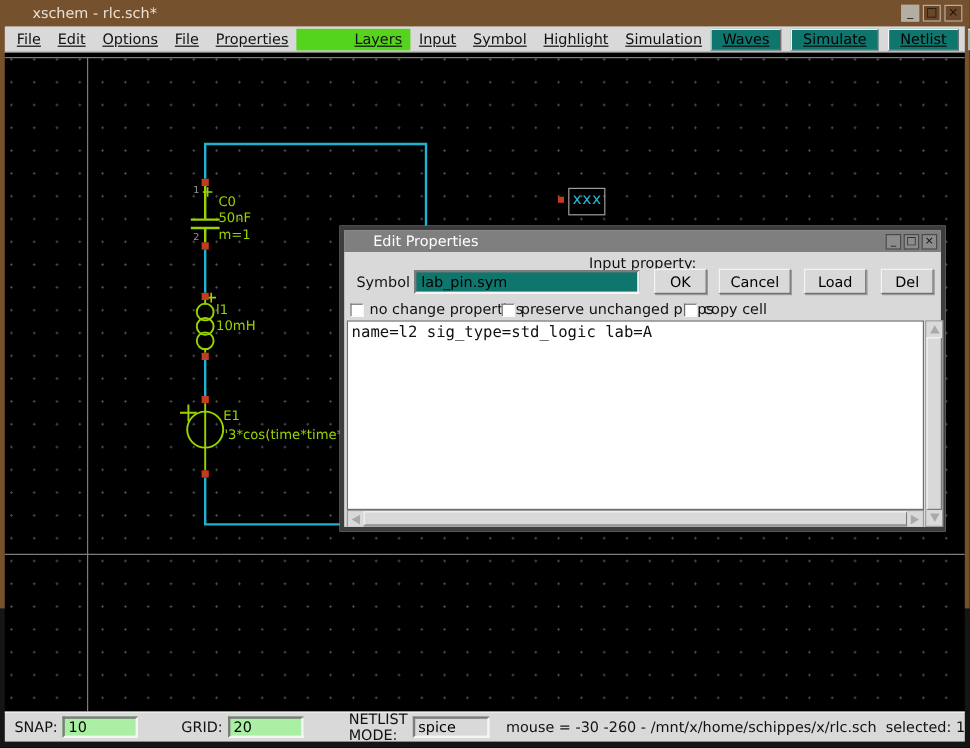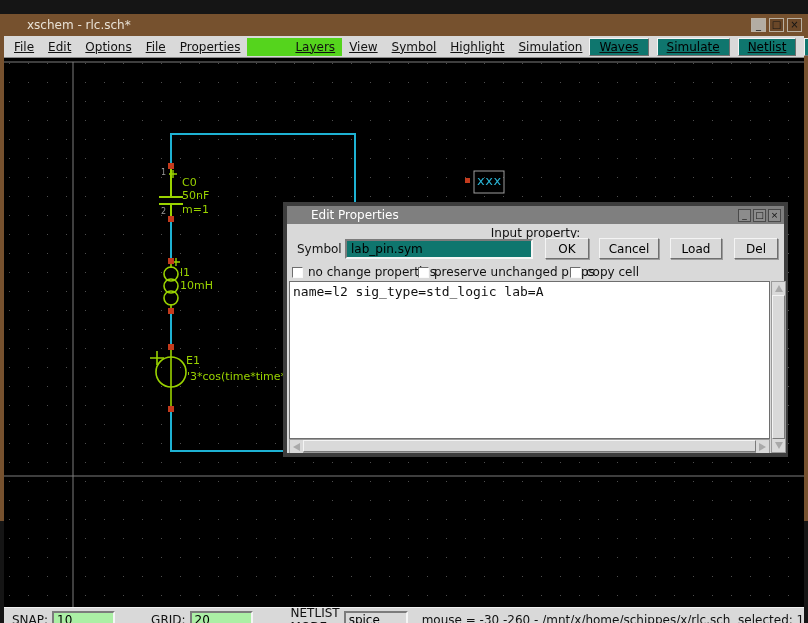--- a/index.html
+++ b/index.html
@@ -1,17 +1,17 @@
 <!DOCTYPE html>
 <html><head>
 <meta charset="utf-8">
 <style>
   * { box-sizing: border-box; }
   body { margin:0; width:808px; height:623px; font-family:"DejaVu Sans", sans-serif; background:#151515; overflow:hidden; }
-  .window { position:absolute; left:0; top:14px; width:808px; height:507px; background:#76512e; }
+  .window { position:absolute; left:0; top:0; width:808px; height:507px; background:#76512e; }
 
   
   .titlebar { position:absolute; left:0; top:0; width:808px; height:22px; background:#76512e; display:flex; align-items:center; }
   .titlebar .title { color:#e9e2d6; font-size:12px; margin-left:27px; }
   .winbtns { margin-left:auto; margin-right:6px; display:flex; gap:3px; }
   .wbtn { width:15px; height:14px; border:1px solid #b9b0a2; color:#141414; font-size:10px; line-height:11px; text-align:center; background:#6a4728; cursor:pointer; }
   .wbtn.min { background:#b3ada3; }
 
   
   .menubar { position:absolute; left:4px; top:22px; width:800px; height:22px; background:#d9d9d9; display:flex; align-items:center; font-size:12px; color:#111; padding-left:3px; border-bottom:1px solid #8a8a8a;text-decoration:underline; }
@@ -80,21 +80,21 @@
     </span>
   </div>
 
   <div class="menubar">
     <span class="menu-item">File</span>
     <span class="menu-item">Edit</span>
     <span class="menu-item">Options</span>
     <span class="menu-item">File</span>
     <span class="menu-item">Properties</span>
     <span class="menu-item hl">Layers</span>
-    <span class="menu-item">View</span>
+    <span class="menu-item">Input</span>
     <span class="menu-item">Symbol</span>
     <span class="menu-item">Highlight</span>
     <span class="menu-item">Simulation</span>
     <span class="menu-right">
       <button class="mbtn">Waves</button>
       <button class="mbtn">Simulate</button>
       <button class="mbtn">Netlist</button>
       <button class="mbtn">Help</button>
     </span>
   </div>

